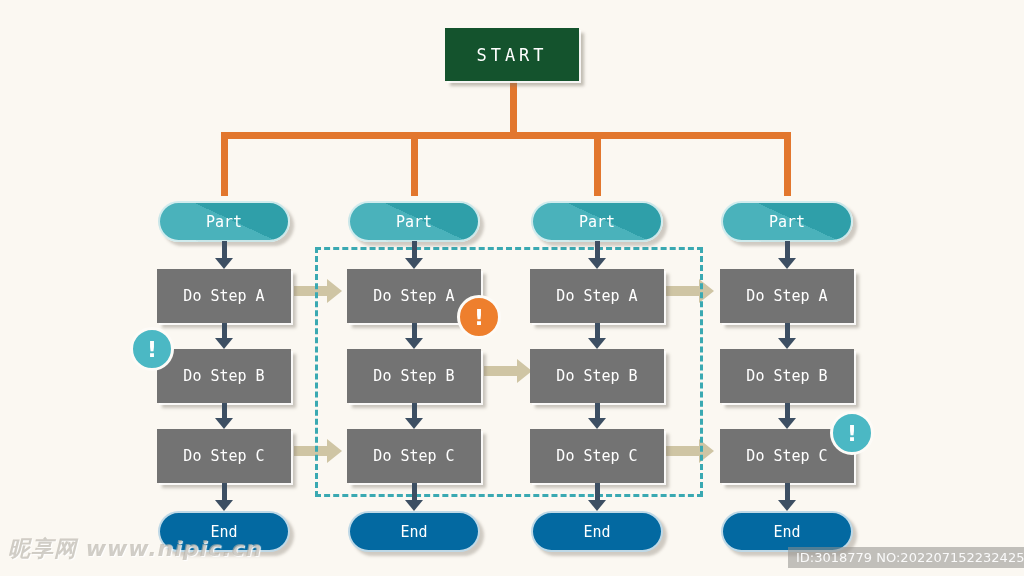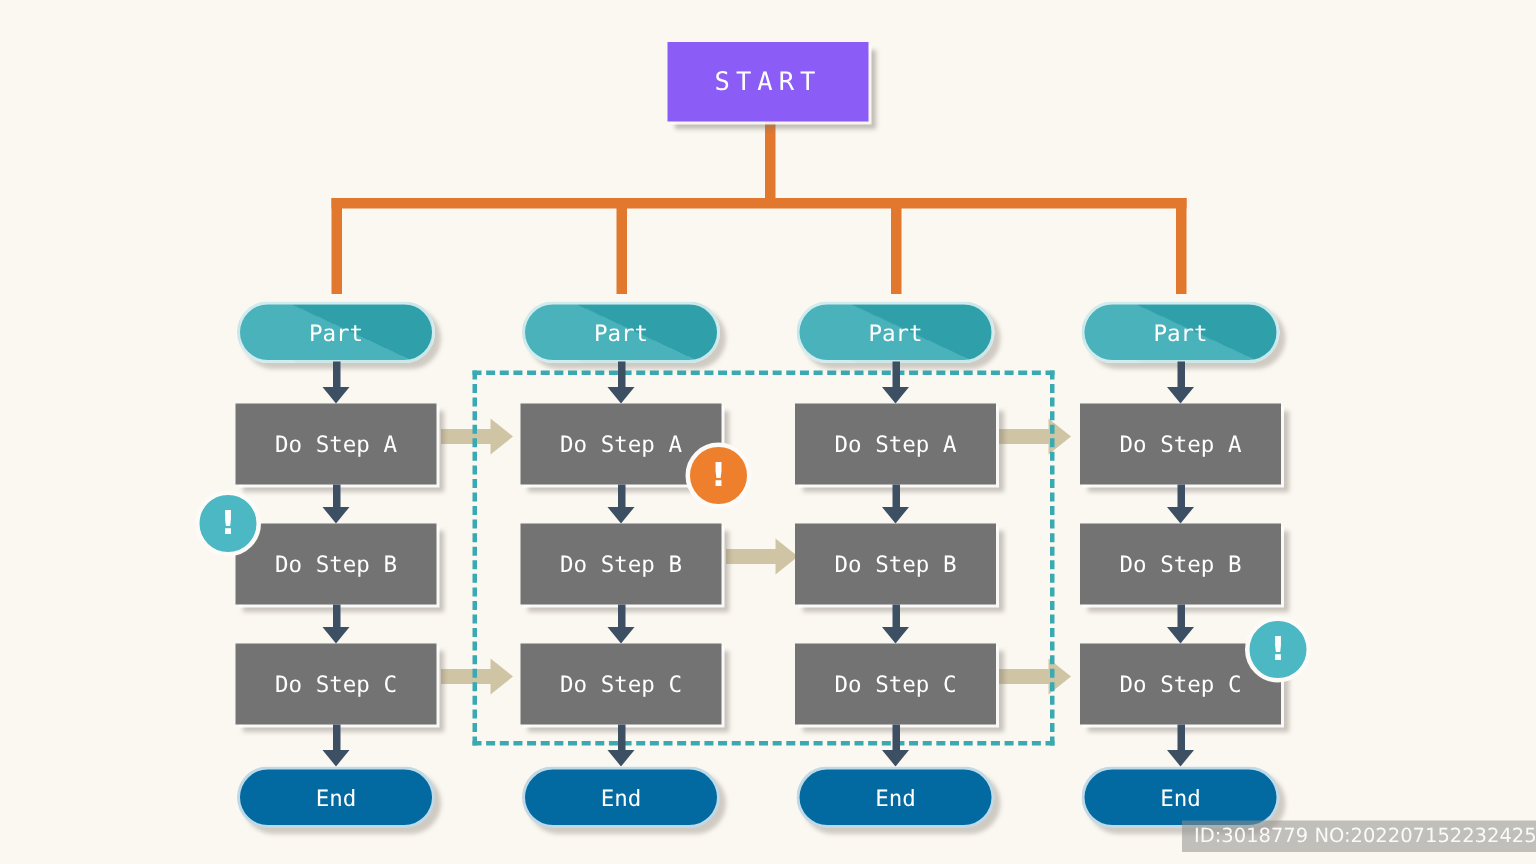--- a/index.html
+++ b/index.html
@@ -9,21 +9,21 @@
   }
   
   .title{
     position:absolute;left:133px;top:6px;margin:0;
     font-family:"DejaVu Sans",sans-serif;font-size:30px;font-weight:bold;
     color:#2CA4AD;letter-spacing:3px;z-index:6;
   }
   
   .start{
     position:absolute;left:445px;top:28px;width:134px;height:53px;
-    background:#8b5cf6;color:#fff;font-size:17px;letter-spacing:4px;
+    background:#14532d;color:#fff;font-size:17px;letter-spacing:4px;
     display:flex;align-items:center;justify-content:center;
     box-shadow:2px 2px 0 rgba(255,255,255,.85),5px 5px 3px rgba(125,118,105,.45);
     z-index:4;
   }
   
   .conn{position:absolute;background:#E2772E;z-index:1;}
   .conn.stem{left:510px;top:79px;width:7px;height:56px;}
   .conn.hbar{left:221px;top:132px;width:570px;height:7px;}
   .conn.drop{top:132px;width:7px;height:64px;}
   .conn.d1{left:221px}.conn.d2{left:411px}.conn.d3{left:594px}.conn.d4{left:784px}
@@ -273,15 +273,19 @@
       </div>
     <div class="pill end">
         <span>End</span>
       </div>
   </div>
 
   <div class="alert teal al1">!</div>
   <div class="alert orange al2">!</div>
   <div class="alert teal al3">!</div>
 
+  <div class="watermark">
+    <span>昵享网</span>
+    <span>www.nipic.cn</span>
+  </div>
   <div class="idbadge">ID:3018779 NO:20220715223242555102</div>
 
 </div>
 
 </body></html>

